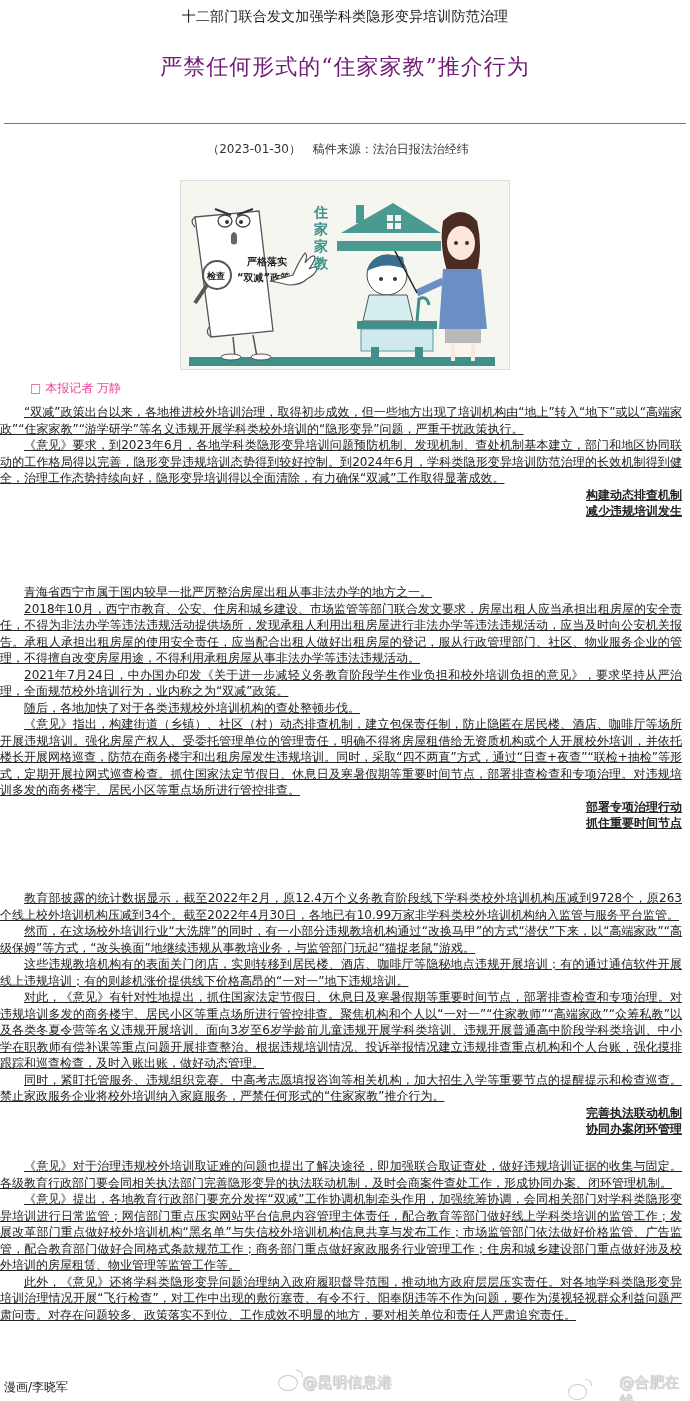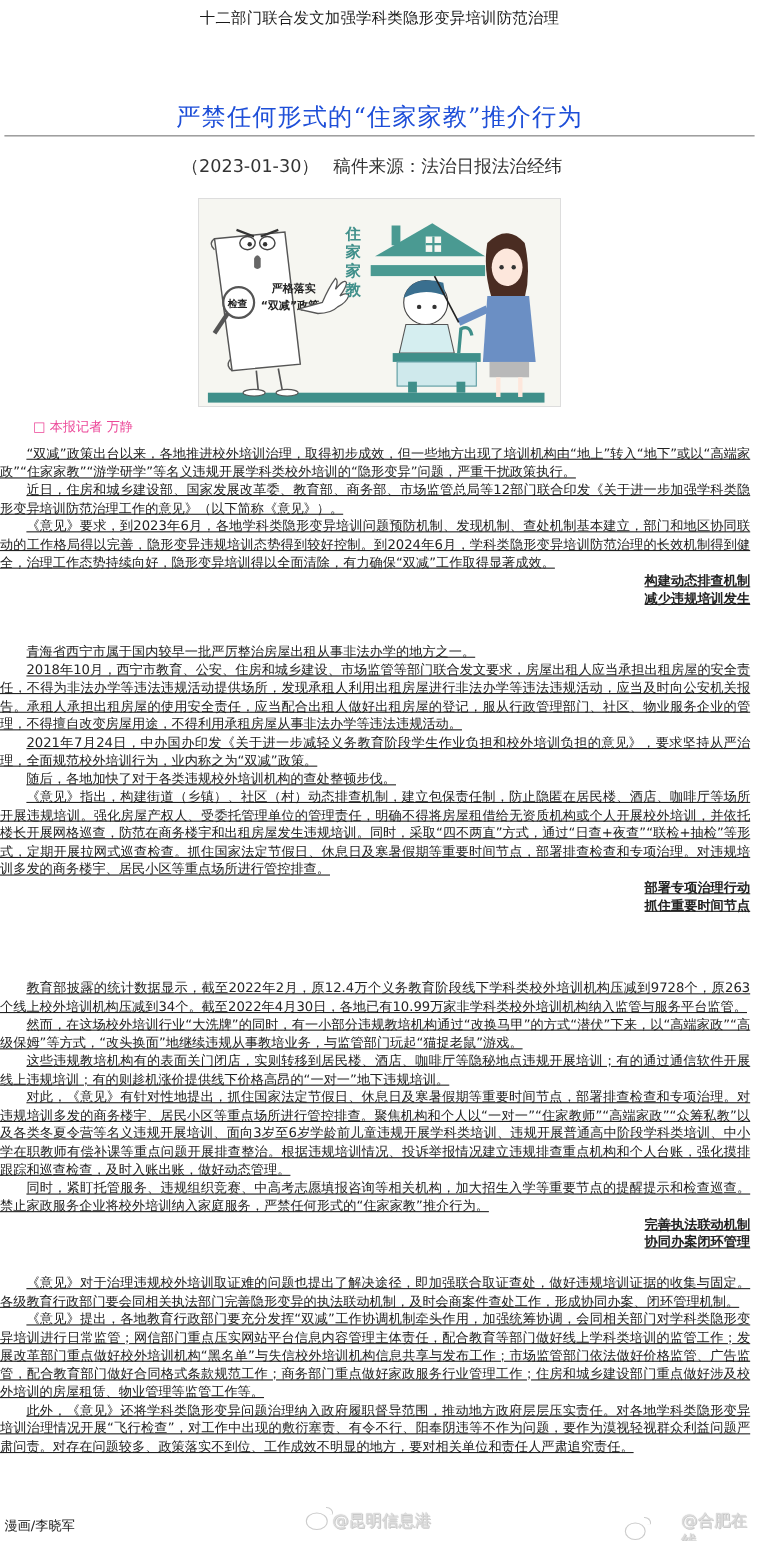--- a/index.html
+++ b/index.html
@@ -1,23 +1,23 @@
 <!DOCTYPE html>
 <html><head>
 <meta charset="utf-8">
 <style>
   html, body { margin: 0; padding: 0; background: #ffffff; }
   body { width: 690px; height: 1401px; overflow: hidden; position: relative;
          font-family: "DejaVu Sans", "Liberation Sans", sans-serif; color: #222; }
   .title1 { position: absolute; top: 8px; left: 0; width: 690px; text-align: center;
             font-family: "DejaVu Sans", sans-serif; font-size: 14px; color: #1a1a1a; letter-spacing: 0.2px; }
   .title2 { position: absolute; top: 52px; left: 0; width: 690px; text-align: center;
-            font-family: "DejaVu Serif", "Liberation Serif", serif; font-size: 22px; color: #1d4ed8; letter-spacing: 1px; margin-top: 40px; }
+            font-family: "DejaVu Serif", "Liberation Serif", serif; font-size: 22px; color: #701a75; letter-spacing: 1px; }
   .rule { position: absolute; top: 123px; left: 4px; width: 682px; height: 1px; background: #777; }
-  .meta { position: absolute; top: 141px; left: 0; width: 676px; text-align: center; font-size: 16px; color: #333; }
+  .meta { position: absolute; top: 141px; left: 0; width: 676px; text-align: center; font-size: 12px; color: #333; }
   .meta span { margin: 0 4px; }
   .illustration { position: absolute; top: 180px; left: 180px; width: 330px; height: 190px;
                   background: #f6f6f1; border: 1px solid #ddd; box-sizing: border-box; overflow: hidden; }
   .body-text { position: absolute; left: 0; width: 682px; font-size: 12px; line-height: 16.5px; color: #222; text-decoration: underline; }
   .body-text p { margin: 0; text-indent: 2em; text-align: justify; }
   .subhead { text-align: right; font-family: "DejaVu Serif", "Liberation Serif", serif; font-weight: bold;
              font-size: 12px; line-height: 16px; color: #222; }
   .byline { position: absolute; top: 380px; left: 30px; font-size: 12px; color: #ec4899; }
   .credit { position: absolute; top: 1379px; left: 4px; font-size: 12px; color: #222; }
   .watermark { position: absolute; top: 1373px; font-size: 15px; color: #ddd;
@@ -100,21 +100,20 @@
     <path d="M272 162 L272 180 M292 162 L292 180" stroke="#fde7dc" stroke-width="4"></path>
     <path d="M262 100 L236 112" stroke="#6b8fc4" stroke-width="7"></path>
     <path d="M236 112 L214 70" stroke="#222" stroke-width="1.5"></path>
   </svg>
 </div>
 
 <div class="byline">□ 本报记者 万静</div>
 
 <div class="body-text" style="top:404px;">
   <p>“双减”政策出台以来，各地推进校外培训治理，取得初步成效，但一些地方出现了培训机构由“地上”转入“地下”或以“高端家政”“住家家教”“游学研学”等名义违规开展学科类校外培训的“隐形变异”问题，严重干扰政策执行。</p>
-  <p>近日，住房和城乡建设部、国家发展改革委、教育部、商务部、市场监管总局等12部门联合印发《关于进一步加强学科类隐形变异培训防范治理工作的意见》（以下简称《意见》）。</p>
   <p>《意见》要求，到2023年6月，各地学科类隐形变异培训问题预防机制、发现机制、查处机制基本建立，部门和地区协同联动的工作格局得以完善，隐形变异违规培训态势得到较好控制。到2024年6月，学科类隐形变异培训防范治理的长效机制得到健全，治理工作态势持续向好，隐形变异培训得以全面清除，有力确保“双减”工作取得显著成效。</p>
   <div class="subhead">构建动态排查机制</div>
   <div class="subhead">减少违规培训发生</div>
 </div>
 
 <div class="body-text" style="top:584px;">
   <p>青海省西宁市属于国内较早一批严厉整治房屋出租从事非法办学的地方之一。</p>
   <p>2018年10月，西宁市教育、公安、住房和城乡建设、市场监管等部门联合发文要求，房屋出租人应当承担出租房屋的安全责任，不得为非法办学等违法违规活动提供场所，发现承租人利用出租房屋进行非法办学等违法违规活动，应当及时向公安机关报告。承租人承担出租房屋的使用安全责任，应当配合出租人做好出租房屋的登记，服从行政管理部门、社区、物业服务企业的管理，不得擅自改变房屋用途，不得利用承租房屋从事非法办学等违法违规活动。</p>
   <p>2021年7月24日，中办国办印发《关于进一步减轻义务教育阶段学生作业负担和校外培训负担的意见》，要求坚持从严治理，全面规范校外培训行为，业内称之为“双减”政策。</p>
   <p>随后，各地加快了对于各类违规校外培训机构的查处整顿步伐。</p>

